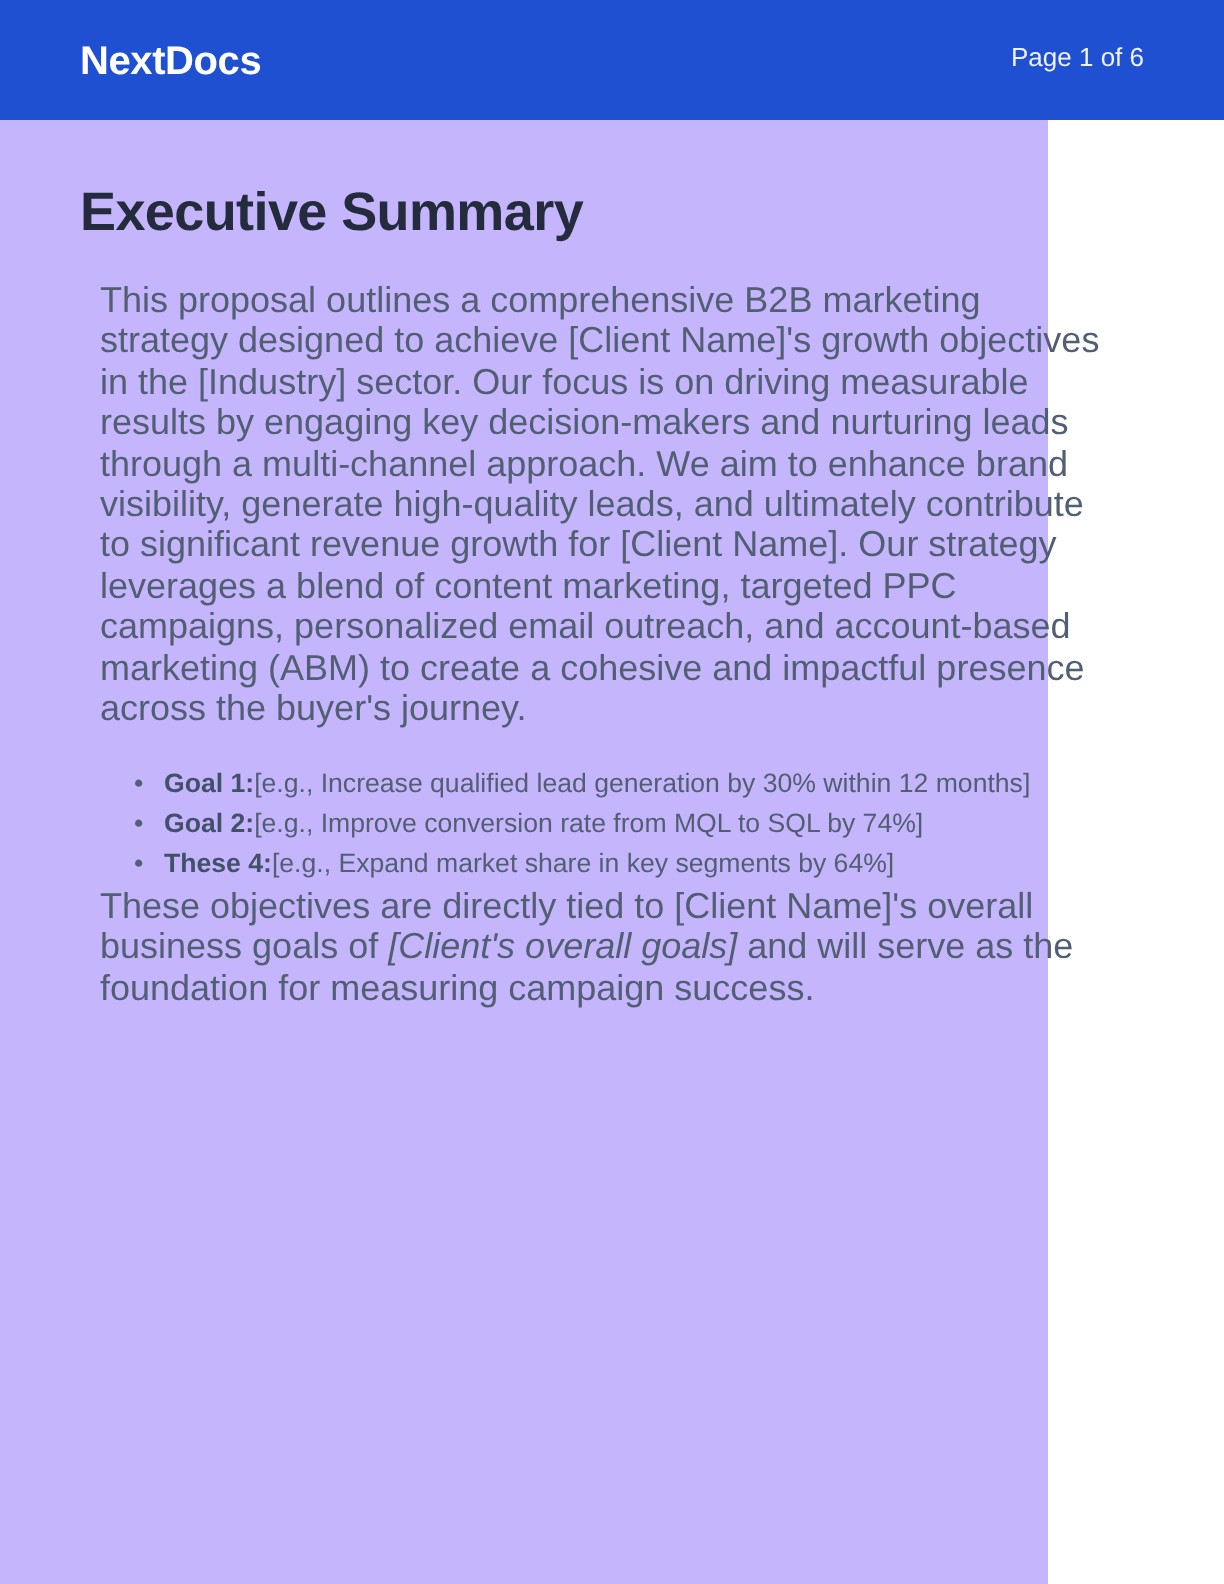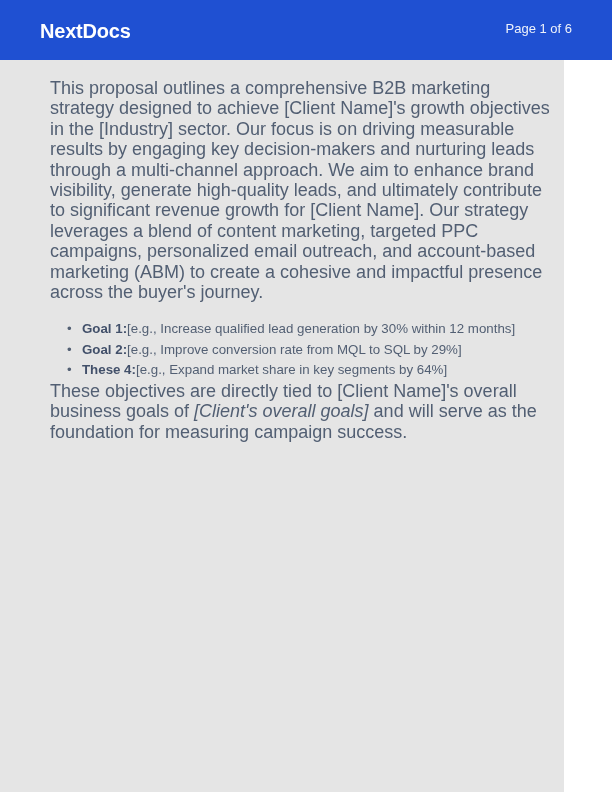--- a/index.html
+++ b/index.html
@@ -10,23 +10,23 @@
   }
 
   body {
     background: #ffffff;
     font-family: "Liberation Sans", sans-serif;
     overflow: hidden;
   }
 
   .page {
     position: relative;
-    width: 564px;
+    width: 524px;
     height: 792px;
-    background: #e5e5e5;
+    background: #c4b5fd;
   }
 
   
   .header-bar {
     position: absolute;
     top: 0;
     left: 0;
     width: 612px;
     height: 60px;
     background: #1f50d2;
@@ -141,26 +141,27 @@
 
 <div class="page">
 
   <div class="header-bar">
     <div class="brand-logo">NextDocs</div>
     <div class="page-indicator">Page 1 of 6</div>
   </div>
 
   <div class="doc-body">
 
+    <h1 class="section-heading heading-exec">Executive Summary</h1>
 
     <p class="body-text intro-paragraph">This proposal outlines a comprehensive B2B marketing strategy designed to achieve [Client Name]'s growth objectives in the [Industry] sector. Our focus is on driving measurable results by engaging key decision-makers and nurturing leads through a multi-channel approach. We aim to enhance brand visibility, generate high-quality leads, and ultimately contribute to significant revenue growth for [Client Name]. Our strategy leverages a blend of content marketing, targeted PPC campaigns, personalized email outreach, and account-based marketing (ABM) to create a cohesive and impactful presence across the buyer's journey.</p>
 
 
     <ul class="goals-list">
       <li><span class="goal-label">Goal 1:</span><span class="goal-text">[e.g., Increase qualified lead generation by 30% within 12 months]</span></li>
-      <li><span class="goal-label">Goal 2:</span><span class="goal-text">[e.g., Improve conversion rate from MQL to SQL by 29%]</span></li>
+      <li><span class="goal-label">Goal 2:</span><span class="goal-text">[e.g., Improve conversion rate from MQL to SQL by 74%]</span></li>
       <li><span class="goal-label">These 4:</span><span class="goal-text">[e.g., Expand market share in key segments by 64%]</span></li>
     </ul>
 
     <p class="body-text closing-paragraph"><span>These objectives are directly tied to [Client Name]'s overall business goals of </span><span class="italic-placeholder">[Client's overall goals]</span><span> and will serve as the foundation for measuring campaign success.</span></p>
 
   </div>
 </div>
 
 </body></html>

